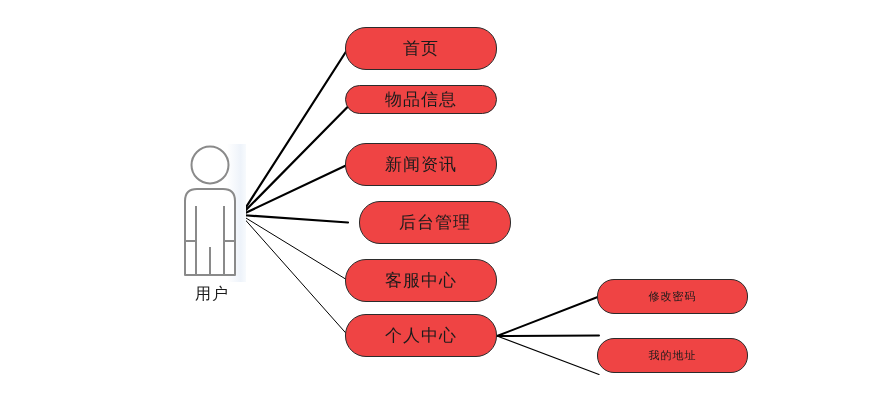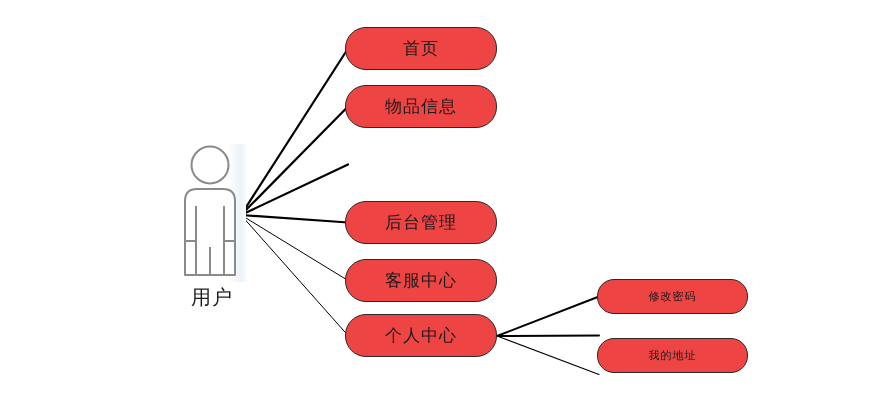--- a/index.html
+++ b/index.html
@@ -43,21 +43,21 @@
     position: absolute;
     left: 0;
     top: 0;
   }
   .actor-label {
     position: absolute;
     left: 160px;
     top: 284px;
     width: 104px;
     text-align: center;
-    font-size: 20px;
+    font-size: 16px;
     color: #1b1b1b;
     letter-spacing: 1px;
   }
   .node {
     position: absolute;
     box-sizing: border-box;
     border: 1.3px solid #2b2b2b;
     border-radius: 22px;
     background: #ef4444;
     display: flex;
@@ -108,24 +108,27 @@
       <line x1="46" y1="97" x2="57" y2="97" stroke="#8a8a8a" stroke-width="2"></line>
       <line x1="32" y1="103" x2="32" y2="131" stroke="#8a8a8a" stroke-width="2"></line>
     </svg>
   </div>
 
   <div class="actor-label">用户</div>
 
 <div class="node primary" style="left: 345px; top: 27px; width: 152px; height: 43px;">
       <span>首页</span>
     </div>
-    <div class="node primary" style="left: 345px; top: 85px; width: 152px; height: 43px;">
+    <div class="node primary" style="left: 345px; top: 85px; width: 152px; height: 29px;">
       <span>物品信息</span>
     </div>
-    <div class="node primary" style="left: 345px; top: 201px; width: 152px; height: 43px; text-align: center;">
+    <div class="node primary" style="left: 345px; top: 143px; width: 152px; height: 43px;">
+      <span>新闻资讯</span>
+    </div>
+    <div class="node primary" style="left: 359px; top: 201px; width: 152px; height: 43px; text-align: center;">
       <span>后台管理</span>
     </div>
     <div class="node primary" style="left: 345px; top: 259px; width: 152px; height: 43px;">
       <span>客服中心</span>
     </div>
     <div class="node primary" style="left: 345px; top: 314px; width: 152px; height: 43px;">
       <span>个人中心</span>
     </div>
     <div class="node sub" style="left: 597px; top: 279px; width: 151px; height: 35px;">
       <span>修改密码</span>

